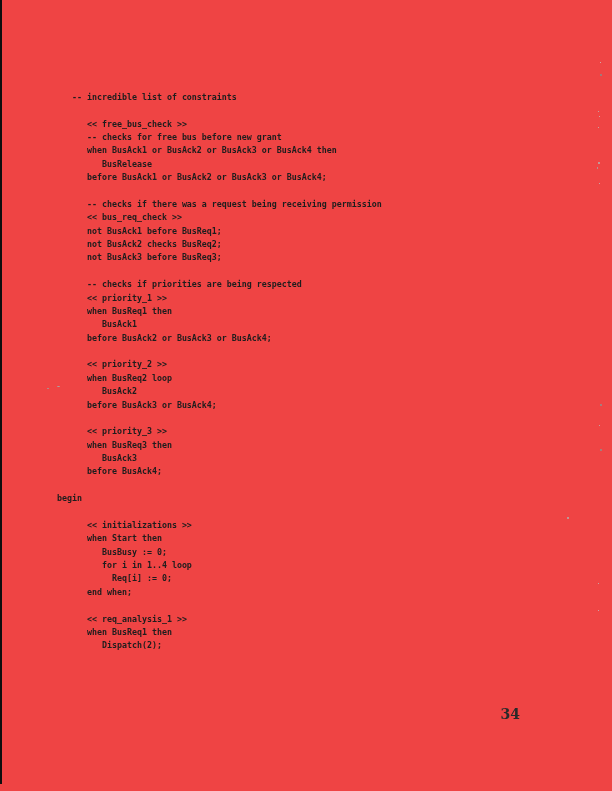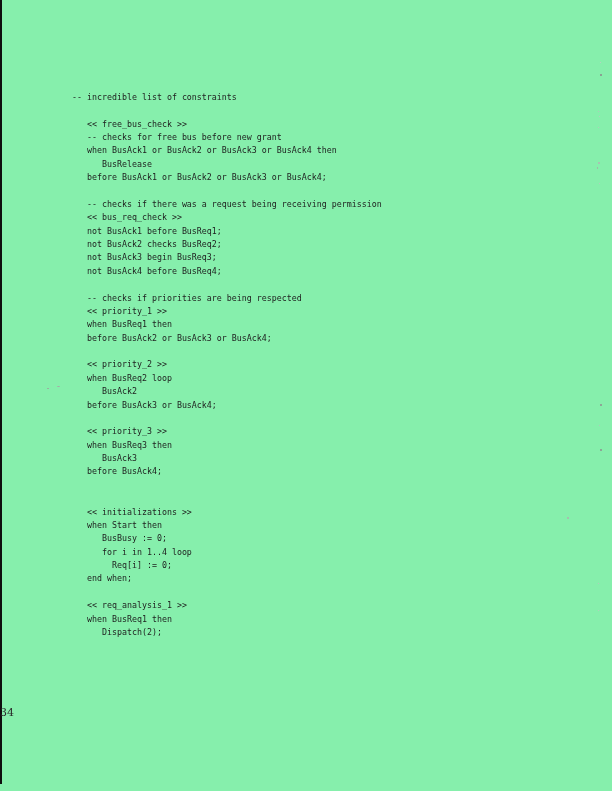--- a/index.html
+++ b/index.html
@@ -11,21 +11,22 @@
     height: 791px;
     position: relative;
     overflow: hidden;
     background: #ffffff;
     font-family: "DejaVu Sans Mono", monospace;
   }
   .page {
     position: absolute;
     left: 0; top: 0;
     width: 612px; height: 791px;
-    background: #86efac;
+    background: #ef4444;
+    font-weight: bold;
   }
   .scan-strip {
     position: absolute;
     left: 0; top: 0;
     width: 2px; height: 784px;
     background: #0e0e0e;
   }
   .code-block {
     position: absolute;
     left: 57px;
@@ -38,23 +39,23 @@
   }
   .code-line {
     white-space: pre;
     min-height: 13.37px;
   }
   .page-number {
     position: absolute;
     top: 706px;
     left: 0;
     width: 520px;
-    text-align: left;
+    text-align: right;
     font-family: "DejaVu Serif", serif;
-    font-size: 11px;
+    font-size: 14px;
     color: #2a2a2a;
   }
   .speck {
     position: absolute;
     border-radius: 50%;
   }
 </style>
 </head>
 <body>
 
@@ -68,38 +69,39 @@
       <div class="code-line">      &lt;&lt; free_bus_check &gt;&gt;</div>
       <div class="code-line">      -- checks for free bus before new grant</div>
       <div class="code-line">      when BusAck1 or BusAck2 or BusAck3 or BusAck4 then</div>
       <div class="code-line">         BusRelease</div>
       <div class="code-line">      before BusAck1 or BusAck2 or BusAck3 or BusAck4;</div>
       <div class="code-line"></div>
       <div class="code-line">      -- checks if there was a request being receiving permission</div>
       <div class="code-line">      &lt;&lt; bus_req_check &gt;&gt;</div>
       <div class="code-line">      not BusAck1 before BusReq1;</div>
       <div class="code-line">      not BusAck2 checks BusReq2;</div>
-      <div class="code-line">      not BusAck3 begin BusReq3;</div>
-      <div class="code-line">      not BusAck4 before BusReq4;</div>
+      <div class="code-line">      not BusAck3 before BusReq3;</div>
       <div class="code-line"></div>
       <div class="code-line">      -- checks if priorities are being respected</div>
       <div class="code-line">      &lt;&lt; priority_1 &gt;&gt;</div>
       <div class="code-line">      when BusReq1 then</div>
+      <div class="code-line">         BusAck1</div>
       <div class="code-line">      before BusAck2 or BusAck3 or BusAck4;</div>
       <div class="code-line"></div>
       <div class="code-line">      &lt;&lt; priority_2 &gt;&gt;</div>
       <div class="code-line">      when BusReq2 loop</div>
       <div class="code-line">         BusAck2</div>
       <div class="code-line">      before BusAck3 or BusAck4;</div>
       <div class="code-line"></div>
       <div class="code-line">      &lt;&lt; priority_3 &gt;&gt;</div>
       <div class="code-line">      when BusReq3 then</div>
       <div class="code-line">         BusAck3</div>
       <div class="code-line">      before BusAck4;</div>
       <div class="code-line"></div>
+      <div class="code-line">begin</div>
       <div class="code-line"></div>
       <div class="code-line">      &lt;&lt; initializations &gt;&gt;</div>
       <div class="code-line">      when Start then</div>
       <div class="code-line">         BusBusy := 0;</div>
       <div class="code-line">         for i in 1..4 loop</div>
       <div class="code-line">           Req[i] := 0;</div>
       <div class="code-line">      end when;</div>
       <div class="code-line"></div>
       <div class="code-line">      &lt;&lt; req_analysis_1 &gt;&gt;</div>
       <div class="code-line">      when BusReq1 then</div>

